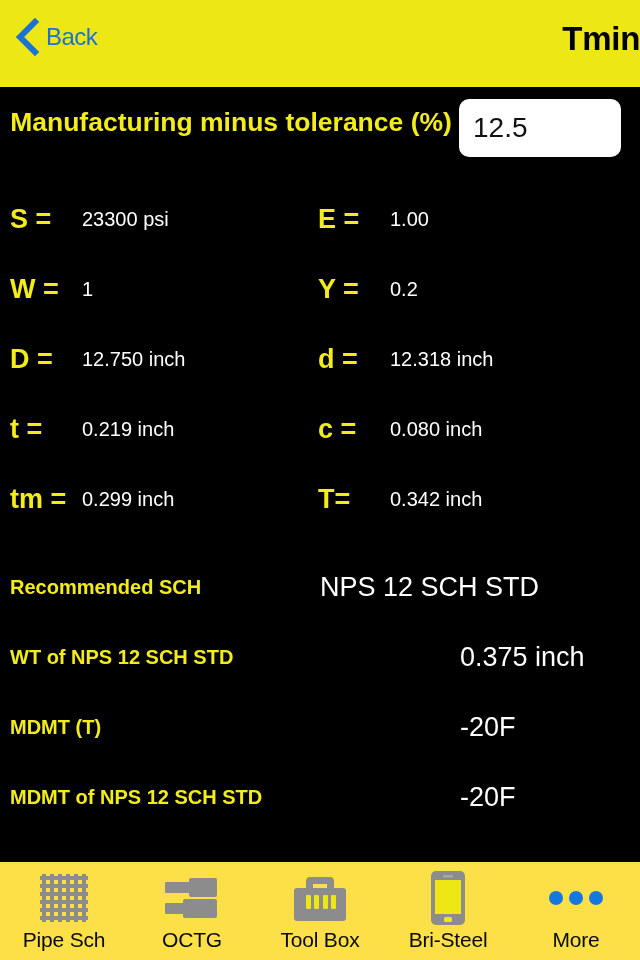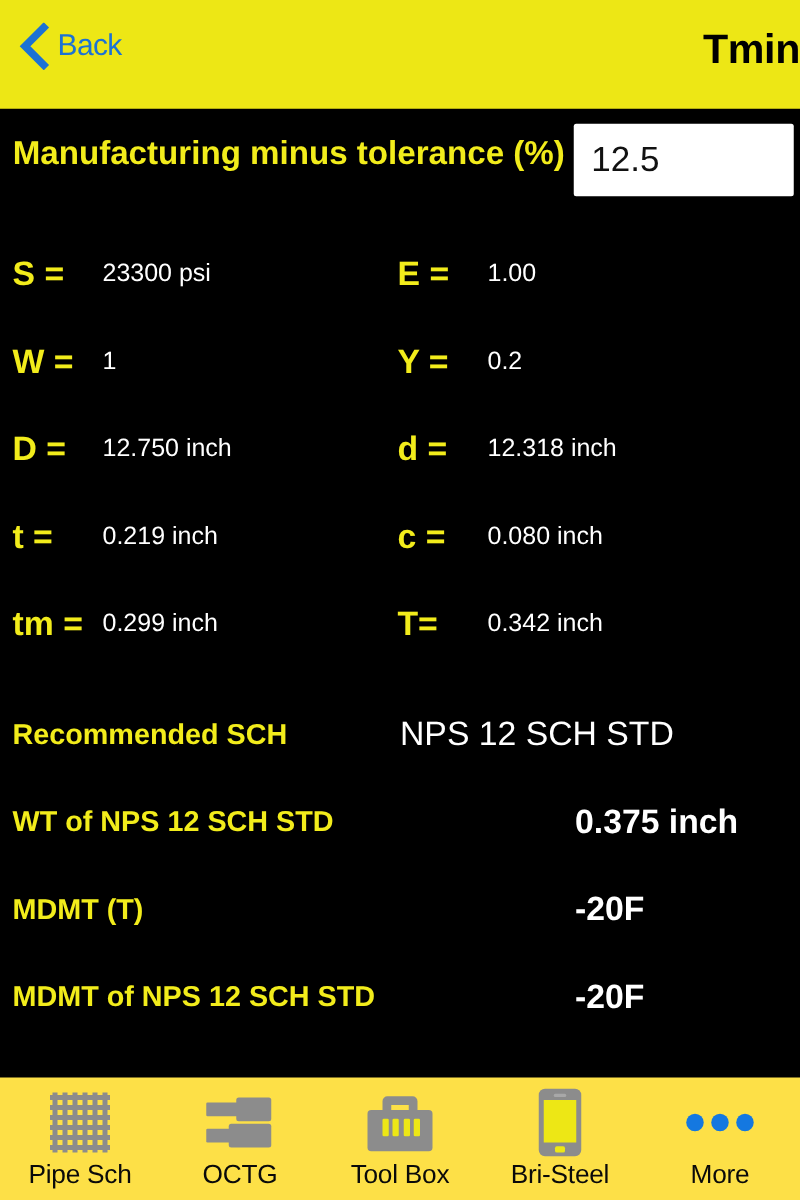--- a/index.html
+++ b/index.html
@@ -73,25 +73,25 @@
     text-align: center;
     font-size: 26.5px;
     font-weight: bold;
     color: #F2EC1B;
     line-height: 34px;
   }
   .tolerance-input {
     position: absolute;
     left: 459px;
     top: 99px;
-    width: 176px;
+    width: 162px;
     height: 58px;
     background: #FFFFFF;
     border: none;
-    border-radius: 2px;
+    border-radius: 10px;
     font-family: "Liberation Sans", sans-serif;
     font-size: 28px;
     color: #111111;
     padding: 12px 14px;
     outline: none;
   }
 
   
   .params {
     position: absolute;
@@ -137,36 +137,36 @@
     width: 640px;
   }
   .rrow {
     position: relative;
     height: 70px;
   }
   .rlabel {
     position: absolute;
     left: 10px;
     top: 0;
-    font-size: 23px;
+    font-size: 20px;
     font-weight: bold;
     color: #F2EC1B;
     line-height: 34px;
     white-space: nowrap;
   }
   .rvalue {
     position: absolute;
     top: 0;
     font-size: 27px;
     color: #FFFFFF;
     line-height: 34px;
     white-space: nowrap;
   }
   .rvalue.v-sch  { left: 320px; }
-  .rvalue.v-far  { left: 460px; font-weight: bold; }
+  .rvalue.v-far  { left: 460px; }
 
   
   .tabbar {
     position: absolute;
     left: 0;
     top: 862px;
     width: 640px;
     height: 98px;
     background: #fde047;
     display: flex;

